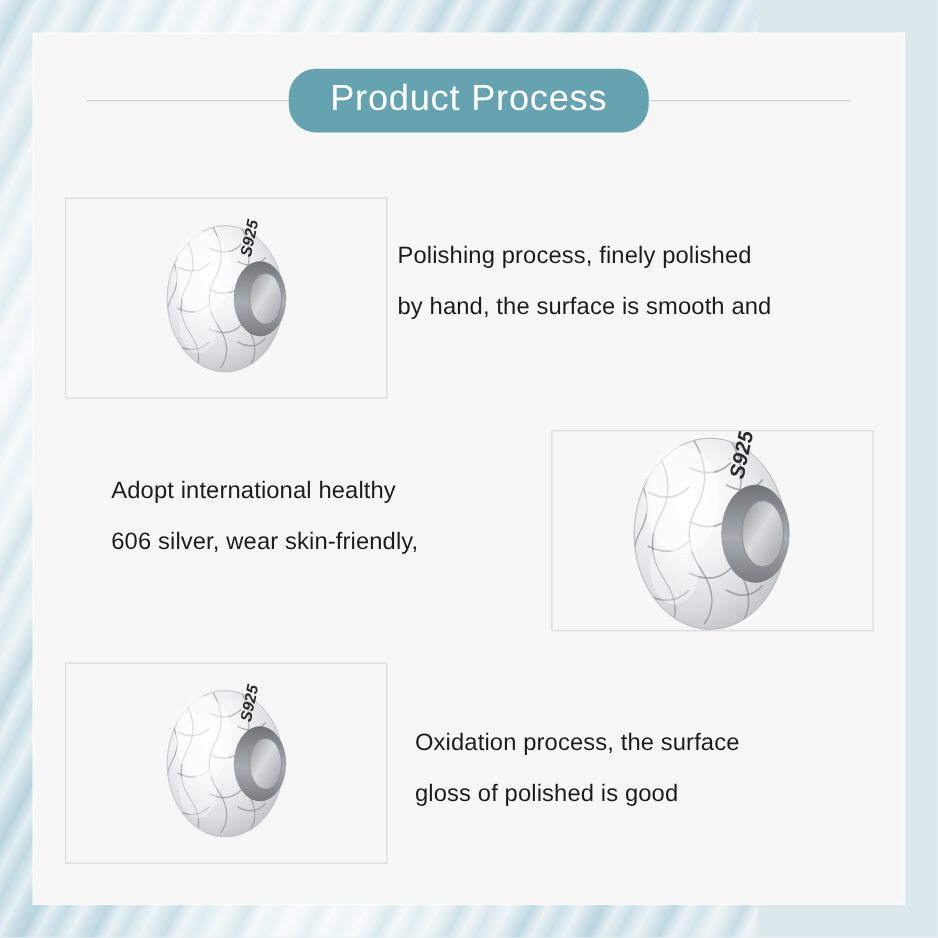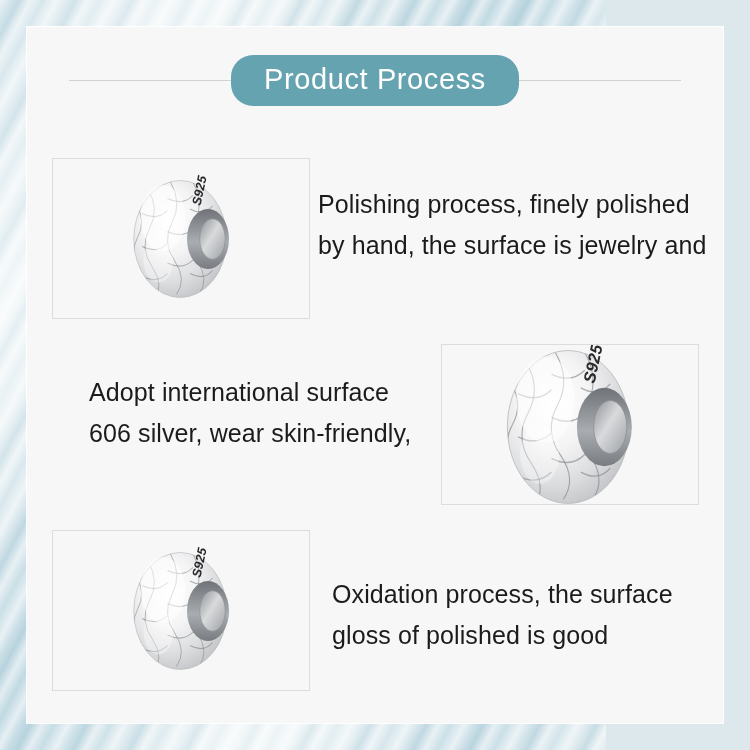--- a/index.html
+++ b/index.html
@@ -118,21 +118,21 @@
     margin-left: -95px;
     margin-top: -96px;
   }
 
   .bead-svg { display: block; width: 100%; height: 100%; }
 
   
   .para {
     position: absolute;
     color: #1b1b1b;
-    font-size: 25px;
+    font-size: 19px;
     line-height: 41px;
     letter-spacing: 0.1px;
   }
   .para-1 { left: 291px; top: 157px; width: 382px; }
   .para-2 { left: 62px;  top: 345px; width: 340px; }
   .para-3 { left: 305px; top: 547px; width: 345px; }
   .para div { white-space: nowrap; }
 </style>
 </head>
 <body>
@@ -198,21 +198,21 @@
           <ellipse cx="138" cy="100" rx="17" ry="27" fill="url(#holeG1)"></ellipse>
           <ellipse cx="138" cy="100" rx="17" ry="27" fill="none" stroke="#8d9094" stroke-width="0.9"></ellipse>
 
           <text x="122" y="56" transform="rotate(-78 122 56)" font-family="Liberation Sans, sans-serif" font-size="17" font-weight="bold" font-style="italic" fill="#2a2a2a">S925</text>
         </svg>
       </div>
     </div>
 
     <div class="para para-1">
       <div>Polishing process, finely polished</div>
-      <div>by hand, the surface is jewelry and</div>
+      <div>by hand, the surface is smooth and</div>
     </div>
 
     <div class="frame frame-2">
       <div class="bead-stage">
         <svg class="bead-svg" viewBox="0 0 200 200">
           <defs>
             <radialGradient id="bodyG2" cx="38%" cy="34%" r="78%">
               <stop offset="0%" stop-color="#ffffff"></stop>
               <stop offset="38%" stop-color="#f4f4f5"></stop>
               <stop offset="68%" stop-color="#dcdddf"></stop>
@@ -260,21 +260,21 @@
           <ellipse cx="132" cy="100" rx="28" ry="40" fill="url(#innerG2)"></ellipse>
           <ellipse cx="138" cy="100" rx="17" ry="27" fill="url(#holeG2)"></ellipse>
           <ellipse cx="138" cy="100" rx="17" ry="27" fill="none" stroke="#8d9094" stroke-width="0.9"></ellipse>
 
           <text x="122" y="56" transform="rotate(-78 122 56)" font-family="Liberation Sans, sans-serif" font-size="17" font-weight="bold" font-style="italic" fill="#2a2a2a">S925</text>
         </svg>
       </div>
     </div>
 
     <div class="para para-2">
-      <div>Adopt international surface</div>
+      <div>Adopt international healthy</div>
       <div>606 silver, wear skin-friendly,</div>
     </div>
 
     <div class="frame frame-3">
       <div class="bead-stage">
         <svg class="bead-svg" viewBox="0 0 200 200">
           <defs>
             <radialGradient id="bodyG3" cx="38%" cy="34%" r="78%">
               <stop offset="0%" stop-color="#ffffff"></stop>
               <stop offset="38%" stop-color="#f4f4f5"></stop>

